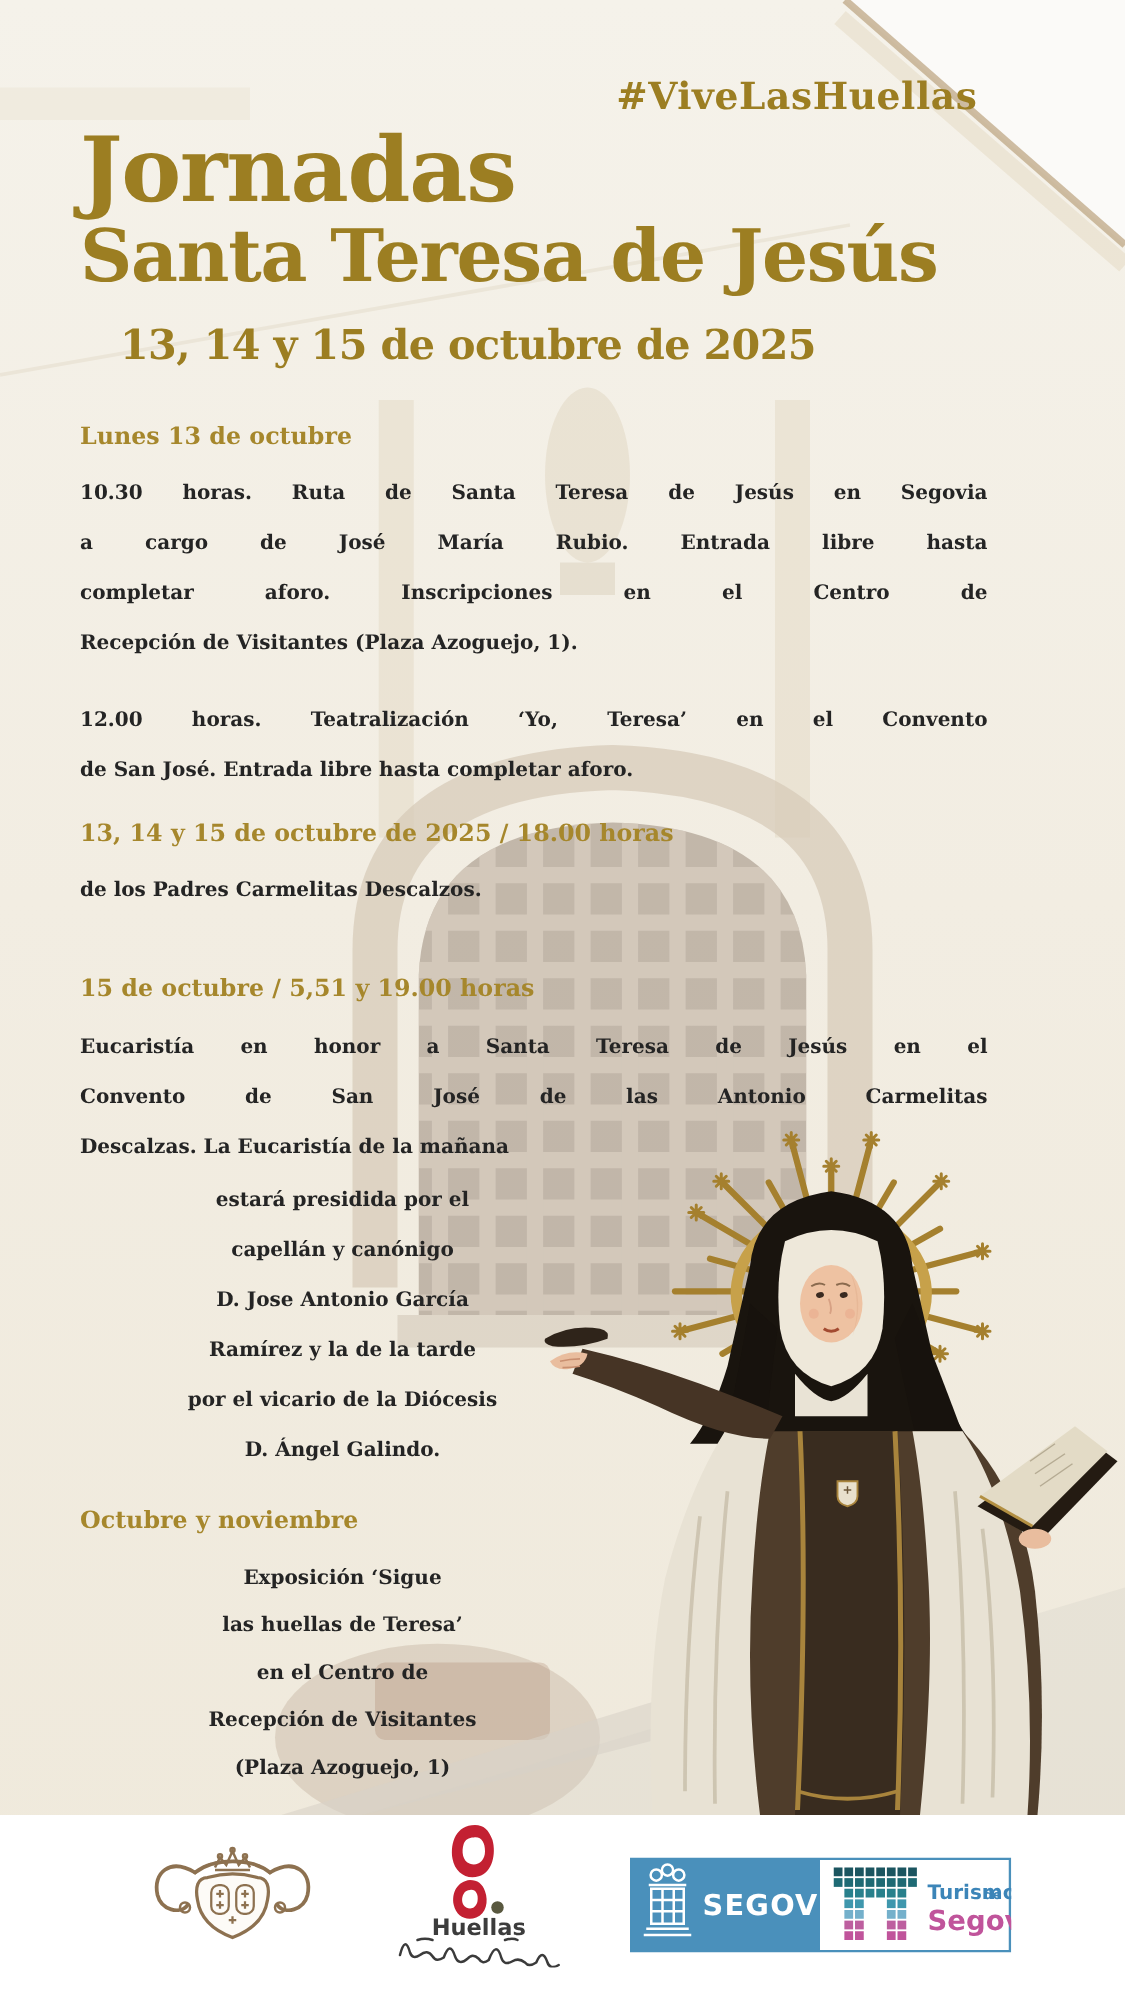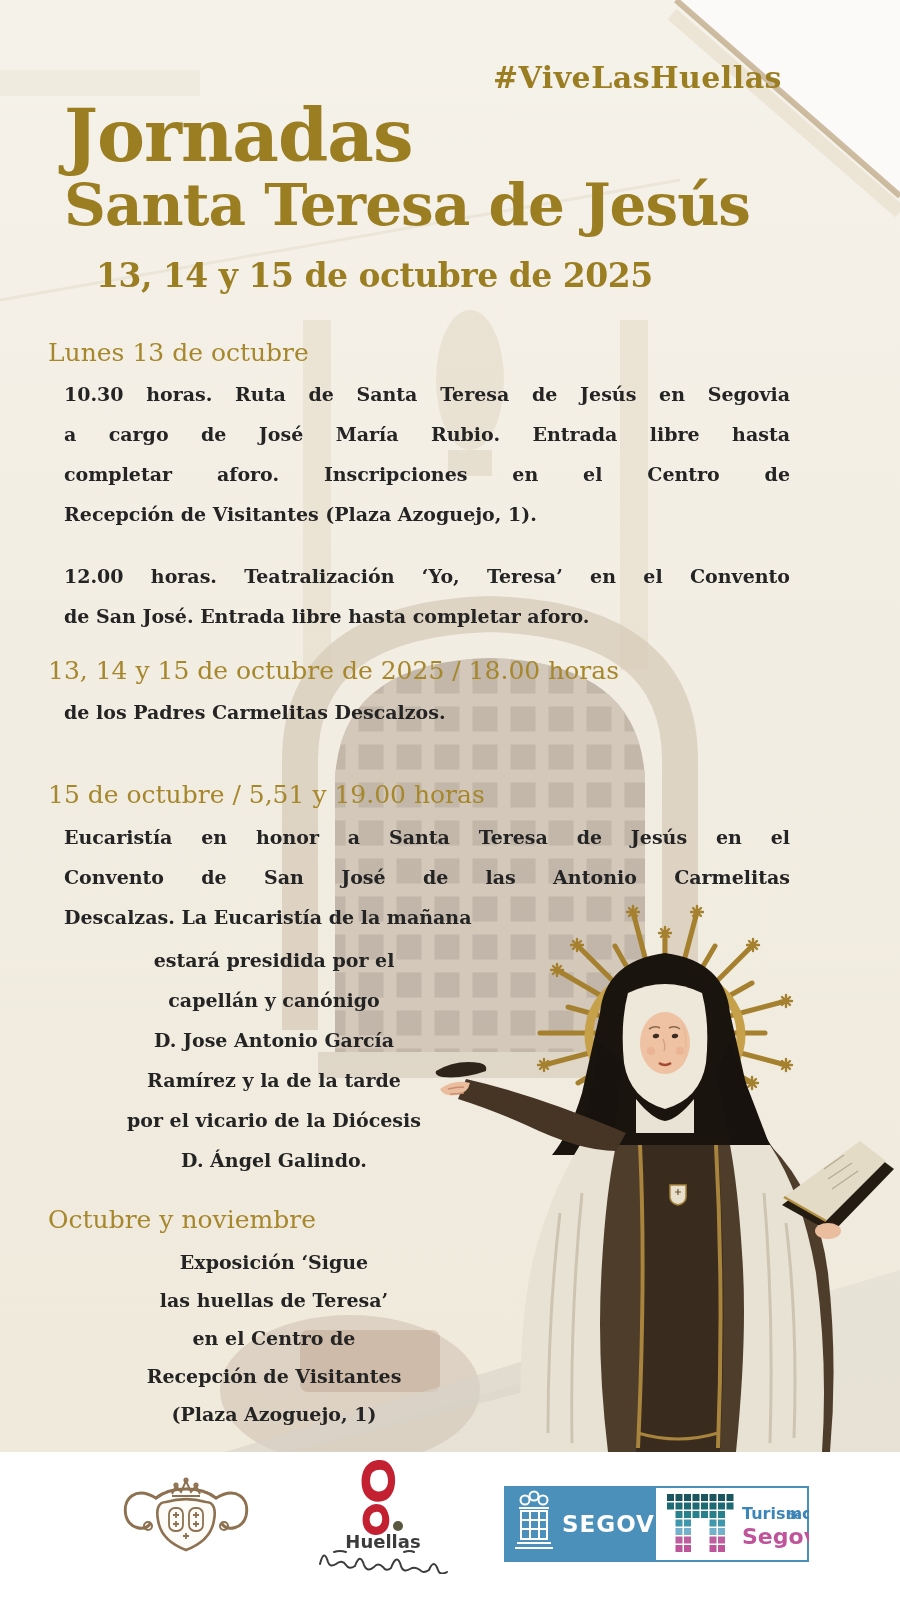--- a/index.html
+++ b/index.html
@@ -8,23 +8,23 @@
         font-family:"DejaVu Serif",serif;}
   
   .bg{position:absolute;inset:0;z-index:0;}
   
   .txt{position:absolute;z-index:2;}
   .hashtag{right:118px;top:60px;font-size:30px;font-weight:700;color:#9c7e22;letter-spacing:.5px;}
   .title{left:64px;color:#9c7e22;font-weight:700;letter-spacing:-1px;line-height:1;}
   .title1{top:100px;font-size:72px;}
   .title2{top:176px;font-size:58px;}
   .dates{left:64px;top:256px;font-size:33px;font-weight:700;color:#9c7e22;letter-spacing:-.5px;margin-left:32px;}
-  .ghead{left:48px;width:726px;font-size:25px;font-weight:400;color:#a6872c;white-space:nowrap;}
+  .ghead{left:64px;width:726px;font-size:19px;font-weight:700;color:#a6872c;white-space:nowrap;}
   .para{left:64px;width:726px;}
-  .bline{font-size:19px;line-height:40px;color:#242424;font-weight:700;white-space:nowrap;}
+  .bline{font-size:16px;line-height:40px;color:#242424;font-weight:700;white-space:nowrap;}
   .jline{text-align:justify;text-align-last:justify;}
   .narrow{width:420px;text-align:center;}
   .p5 .bline{line-height:38px;}
   
   .statue{position:absolute;left:430px;top:893px;width:470px;height:559px;z-index:1;}
   
   .footer{position:absolute;left:0;top:1452px;width:900px;height:148px;background:#ffffff;z-index:3;}
   .logo{position:absolute;}
   .crest{left:116px;top:16px;}
   .huellas{left:308px;top:4px;}

